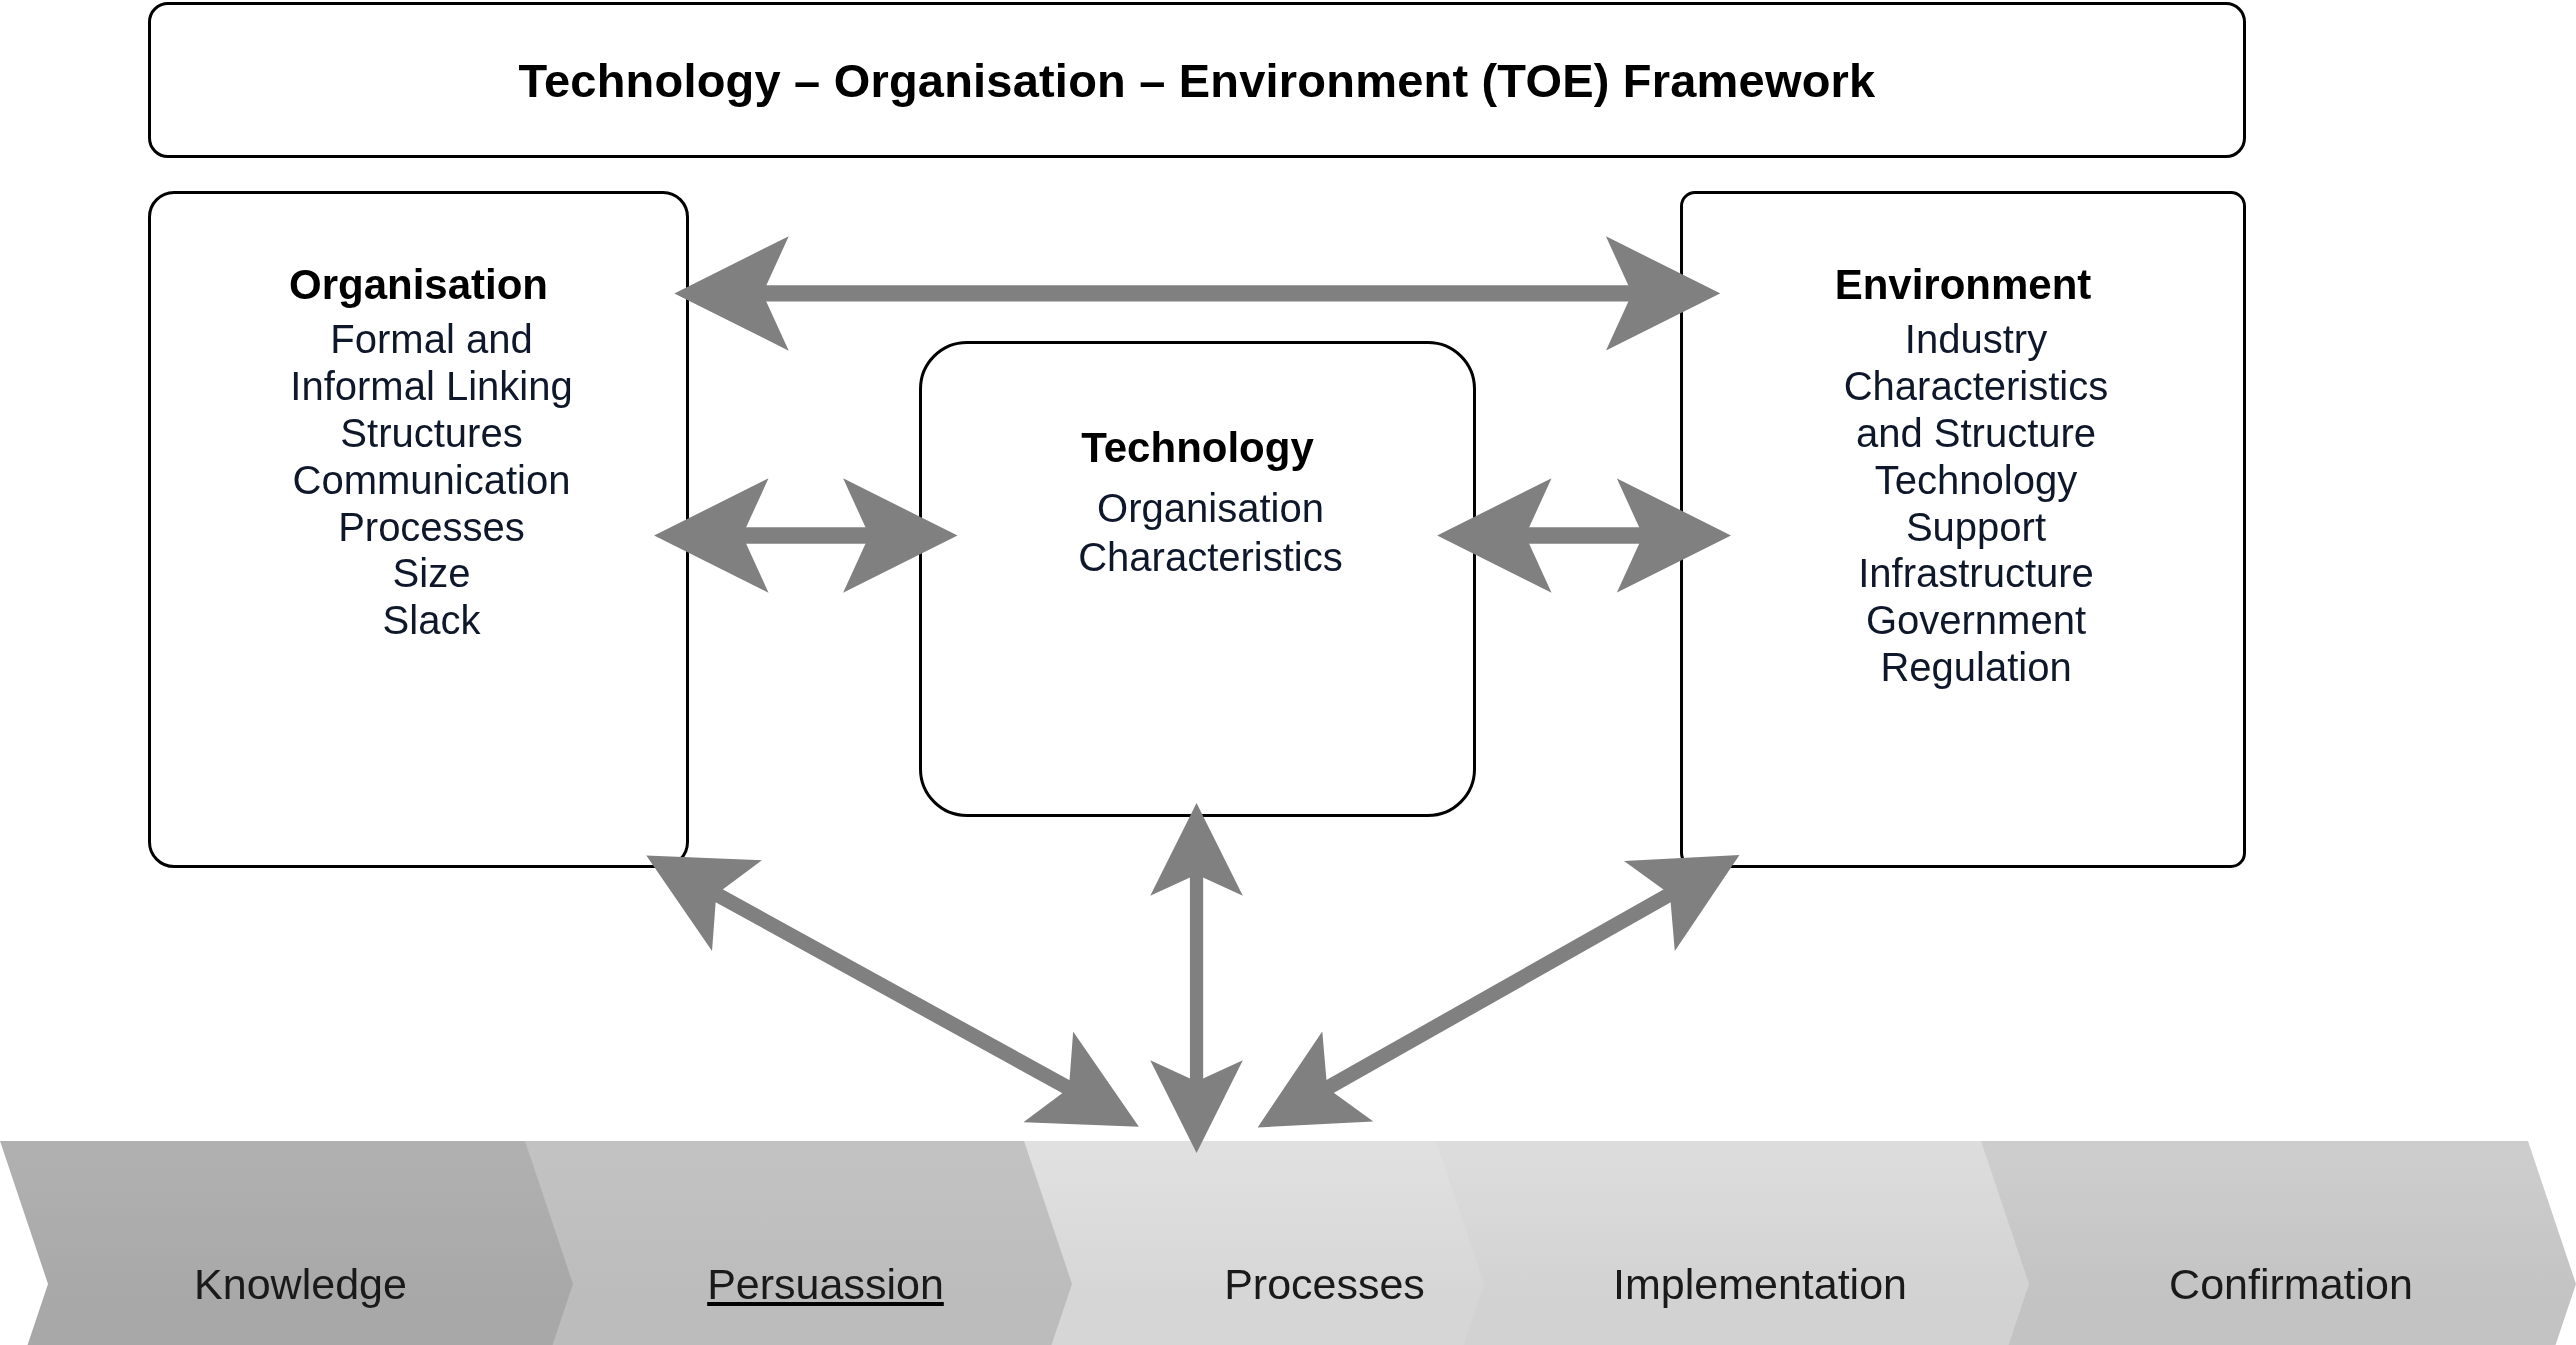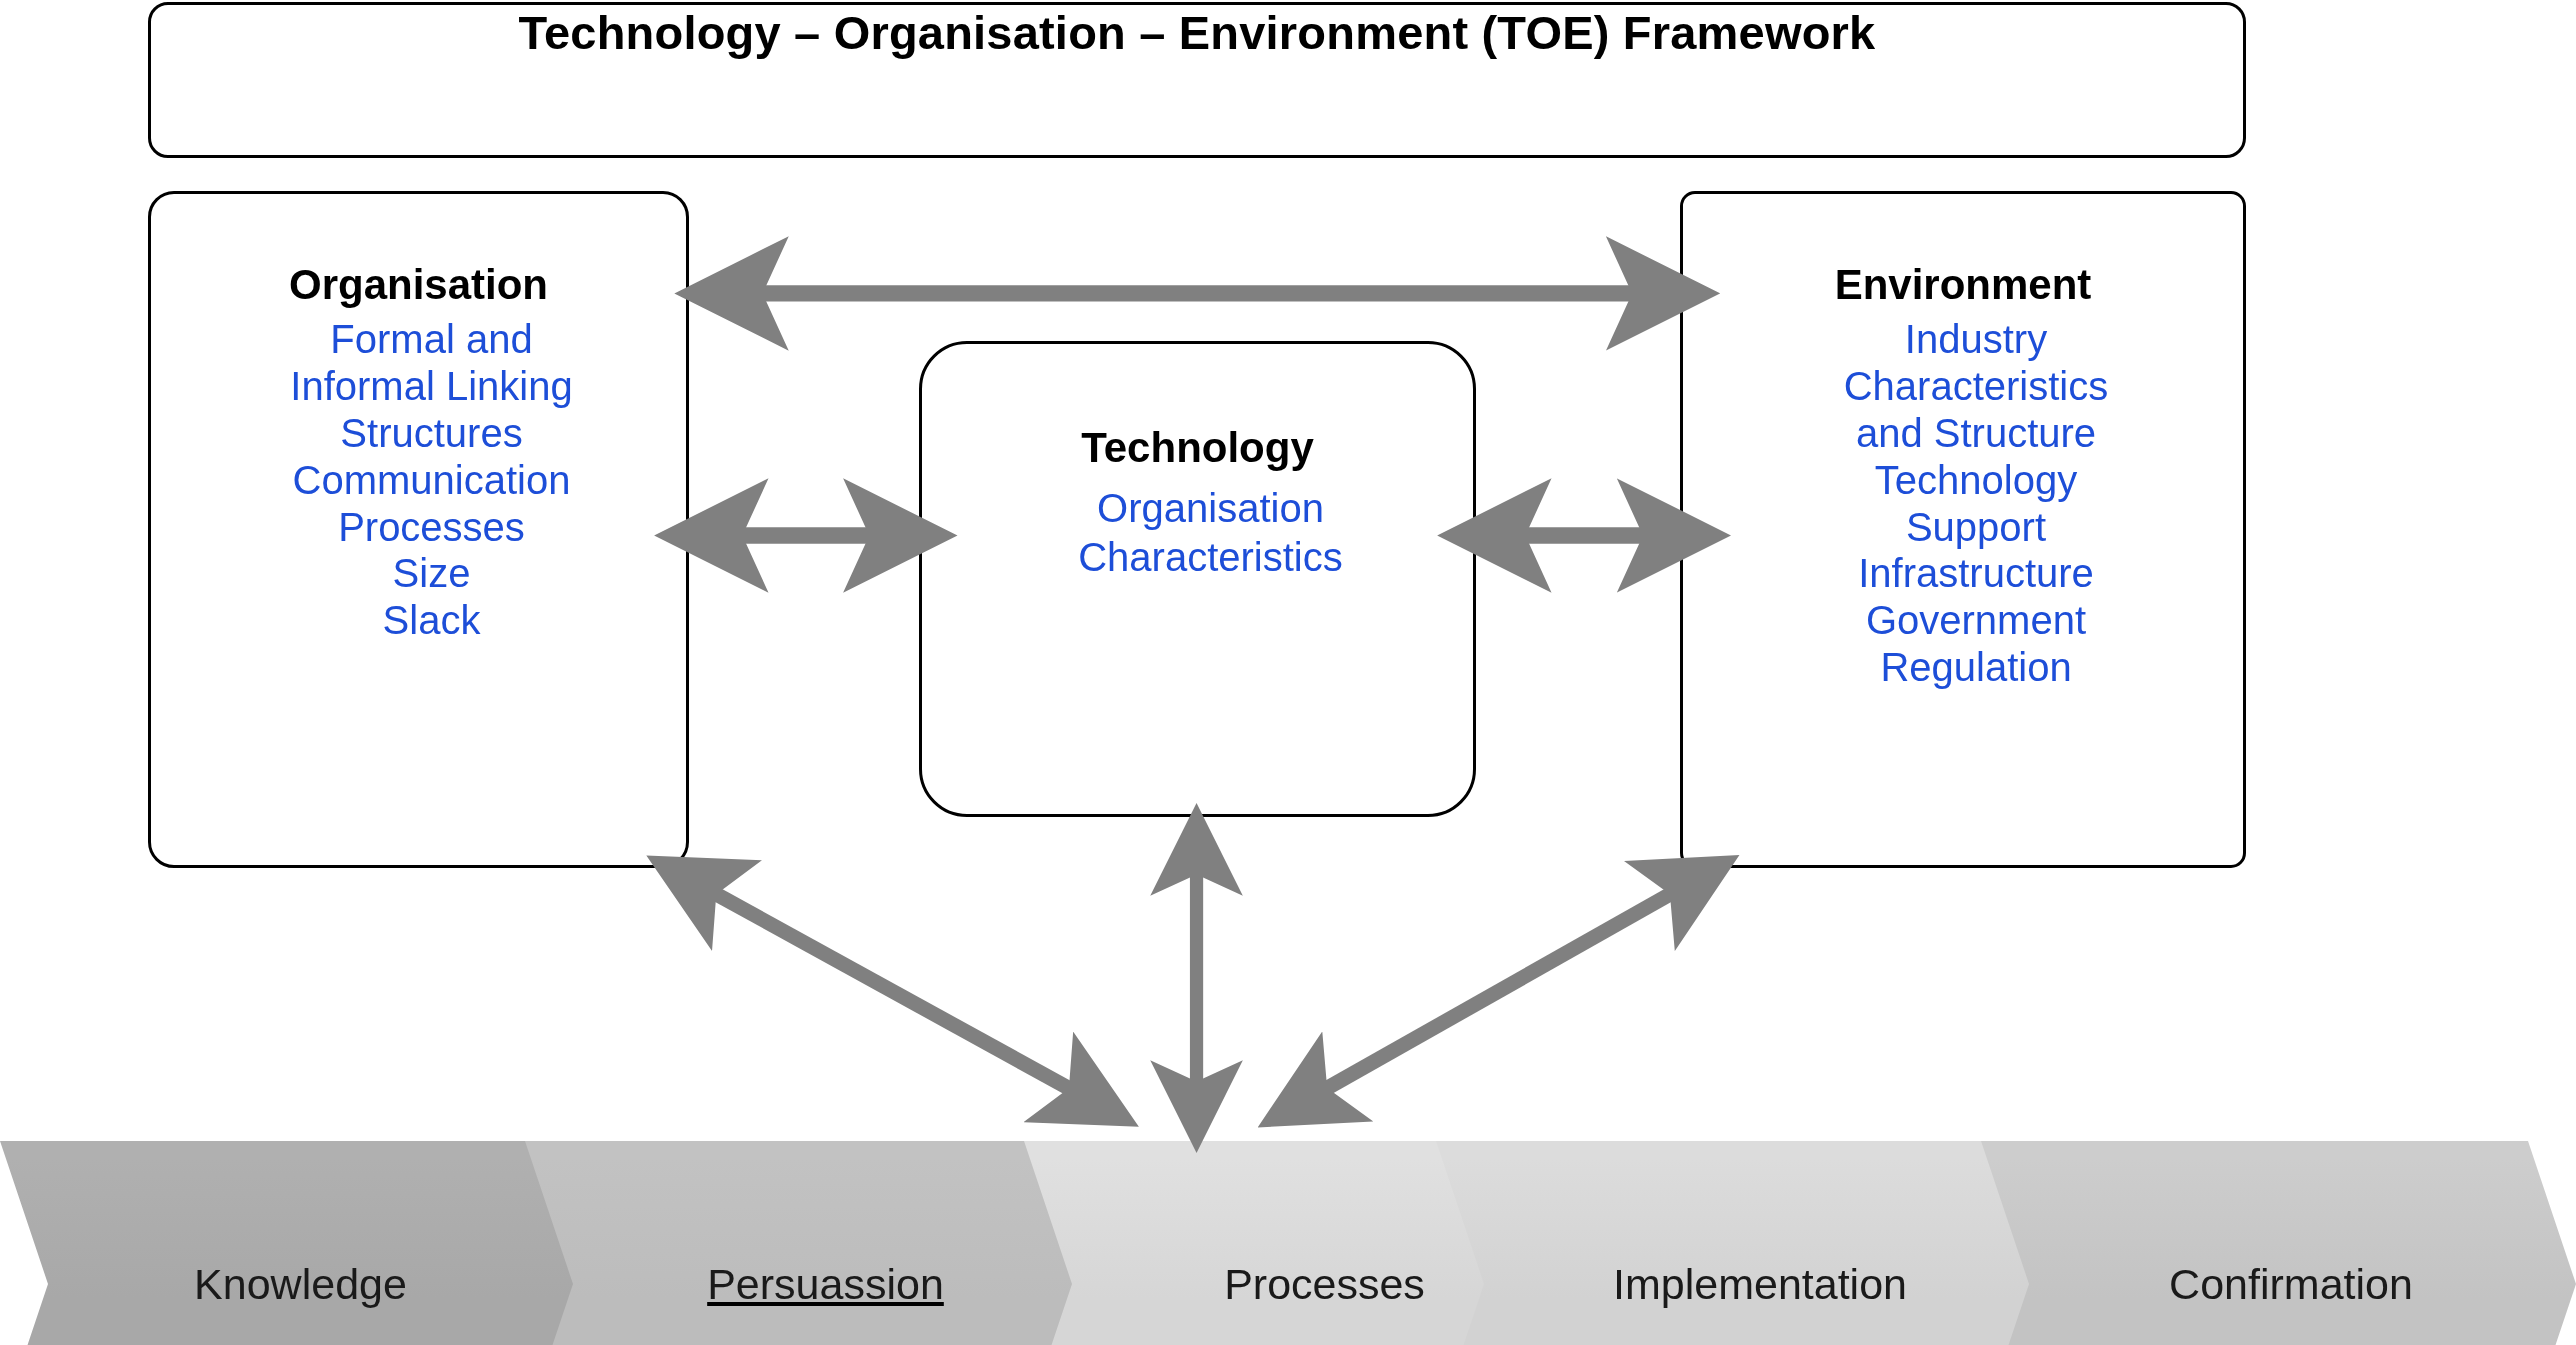--- a/index.html
+++ b/index.html
@@ -30,21 +30,21 @@
     align-items: center;
     z-index: 5;
   }
 
   #title-box {
     left: 148px;
     top: 2.3px;
     width: 2098px;
     height: 156px;
     border-radius: 20px;
-    justify-content: flex-start;
+    justify-content: center;
   }
   #title-text {
     font-size: 47px;
     font-weight: bold;
     color: #000000;
     letter-spacing: 0.2px;
     text-align: center;
     white-space: nowrap;
   }
 
@@ -81,21 +81,21 @@
   .box-heading {
     font-size: 42px;
     font-weight: bold;
     color: #000000;
     line-height: 1.05;
     text-align: center;
     margin-bottom: 9.3px;
   }
   .box-lines {
     font-size: 40px;
-    color: #1d4ed8;
+    color: #0f172a;
     line-height: 1.17;
     text-align: center;
     width: 100%;
     padding-left: 26px;
   }
   .box-lines div { white-space: nowrap; }
 
   #tech-box .box-heading { margin-bottom: 14px; }
   #tech-box .box-lines { line-height: 1.22; }
 

